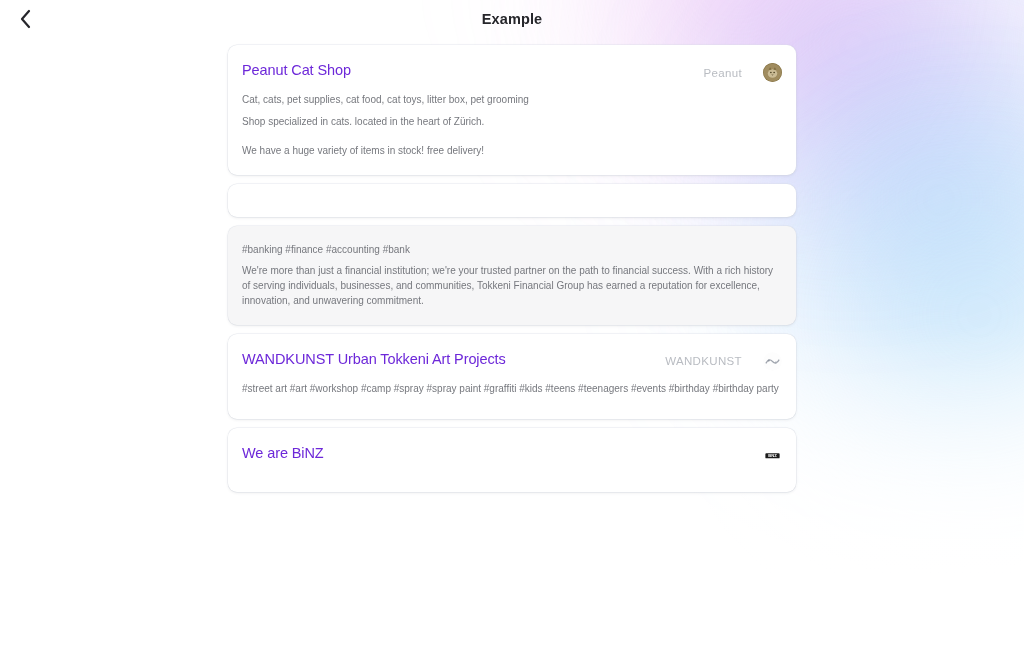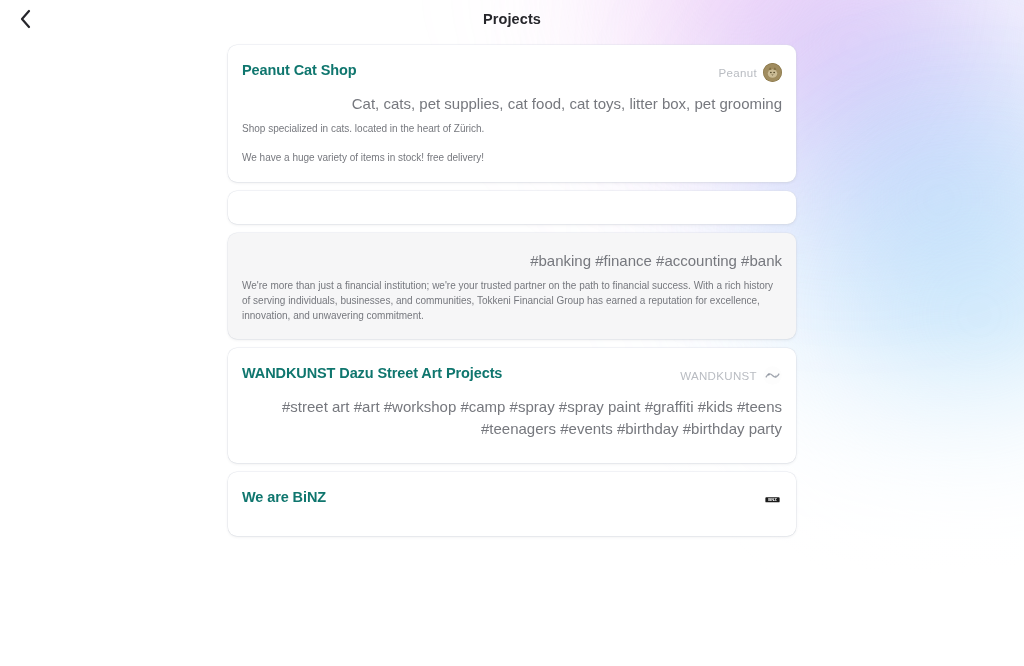--- a/index.html
+++ b/index.html
@@ -107,53 +107,52 @@
 
   .card-head {
     display: flex;
     align-items: flex-start;
     justify-content: space-between;
     gap: 12px;
     margin-bottom: 11px;
   }
   .card-title {
     font-size: 14.5px;
-    font-weight: bold;
-    color: #0f766e;
+    font-weight: normal;
+    color: #6d28d9;
     line-height: 1.15;
     letter-spacing: -0.1px;
   }
   .brand {
     display: flex;
     align-items: center;
-    gap: 6px;
+    gap: 21px;
     flex: 0 0 auto;
     padding-top: 1px;
   }
   .brand-name {
     font-size: 11.5px;
     color: #b9bcc2;
     letter-spacing: 0.35px;
     white-space: nowrap;
   }
   .logo {
     width: 19px; height: 19px;
     border-radius: 50%;
     flex: 0 0 auto;
     overflow: hidden;
     display: block;
   }
   .logo svg { display: block; width: 100%; height: 100%; }
 
   .tags {
-    font-size: 15px;
+    font-size: 10px;
     color: #76787e;
     line-height: 1.47;
     margin-bottom: 7px;
-    text-align: right;
   }
   .desc {
     font-size: 10px;
     color: #76787e;
     line-height: 1.47;
     white-space: pre-line;
   }
 </style>
 </head>
 <body>
@@ -167,21 +166,21 @@
 </div>
 
 <div class="topbar">
   <button class="back-btn">
     <span>
       <svg width="13" height="20" viewBox="0 0 13 20" fill="none" aria-hidden="true">
         <path d="M10 2 L3 10 L10 18" stroke="#26262b" stroke-width="2.2" stroke-linecap="round" stroke-linejoin="round"></path>
       </svg>
     </span>
   </button>
-  <div class="page-title">Projects</div>
+  <div class="page-title">Example</div>
 </div>
 
 <div class="list">
 
   <div class="card">
     <div class="card-head">
       <div class="card-title">Peanut Cat Shop</div>
       <div class="brand">
         <div class="brand-name">Peanut</div>
         <span class="logo">
@@ -207,21 +206,21 @@
   <div class="card">
   </div>
 
   <div class="card hovered">
     <div class="tags">#banking #finance #accounting #bank</div>
     <div class="desc">We're more than just a financial institution; we're your trusted partner on the path to financial success. With a rich history of serving individuals, businesses, and communities, Tokkeni Financial Group has earned a reputation for excellence, innovation, and unwavering commitment.</div>
   </div>
 
   <div class="card">
     <div class="card-head">
-      <div class="card-title">WANDKUNST Dazu Street Art Projects</div>
+      <div class="card-title">WANDKUNST Urban Tokkeni Art Projects</div>
       <div class="brand">
         <div class="brand-name">WANDKUNST</div>
         <span class="logo">
           <svg viewBox="0 0 20 20" aria-hidden="true">
             <circle cx="10" cy="10" r="10" fill="#fdfdfd"></circle>
             <path d="M3 12 Q6 6 10 10 Q14 14 17 8" stroke="#9fa4ad" stroke-width="1.3" fill="none"></path>
             <circle cx="6" cy="9" r="1.1" fill="#8e949f"></circle>
             <circle cx="13.5" cy="11" r="1" fill="#a8adb6"></circle>
           </svg>
         </span>

